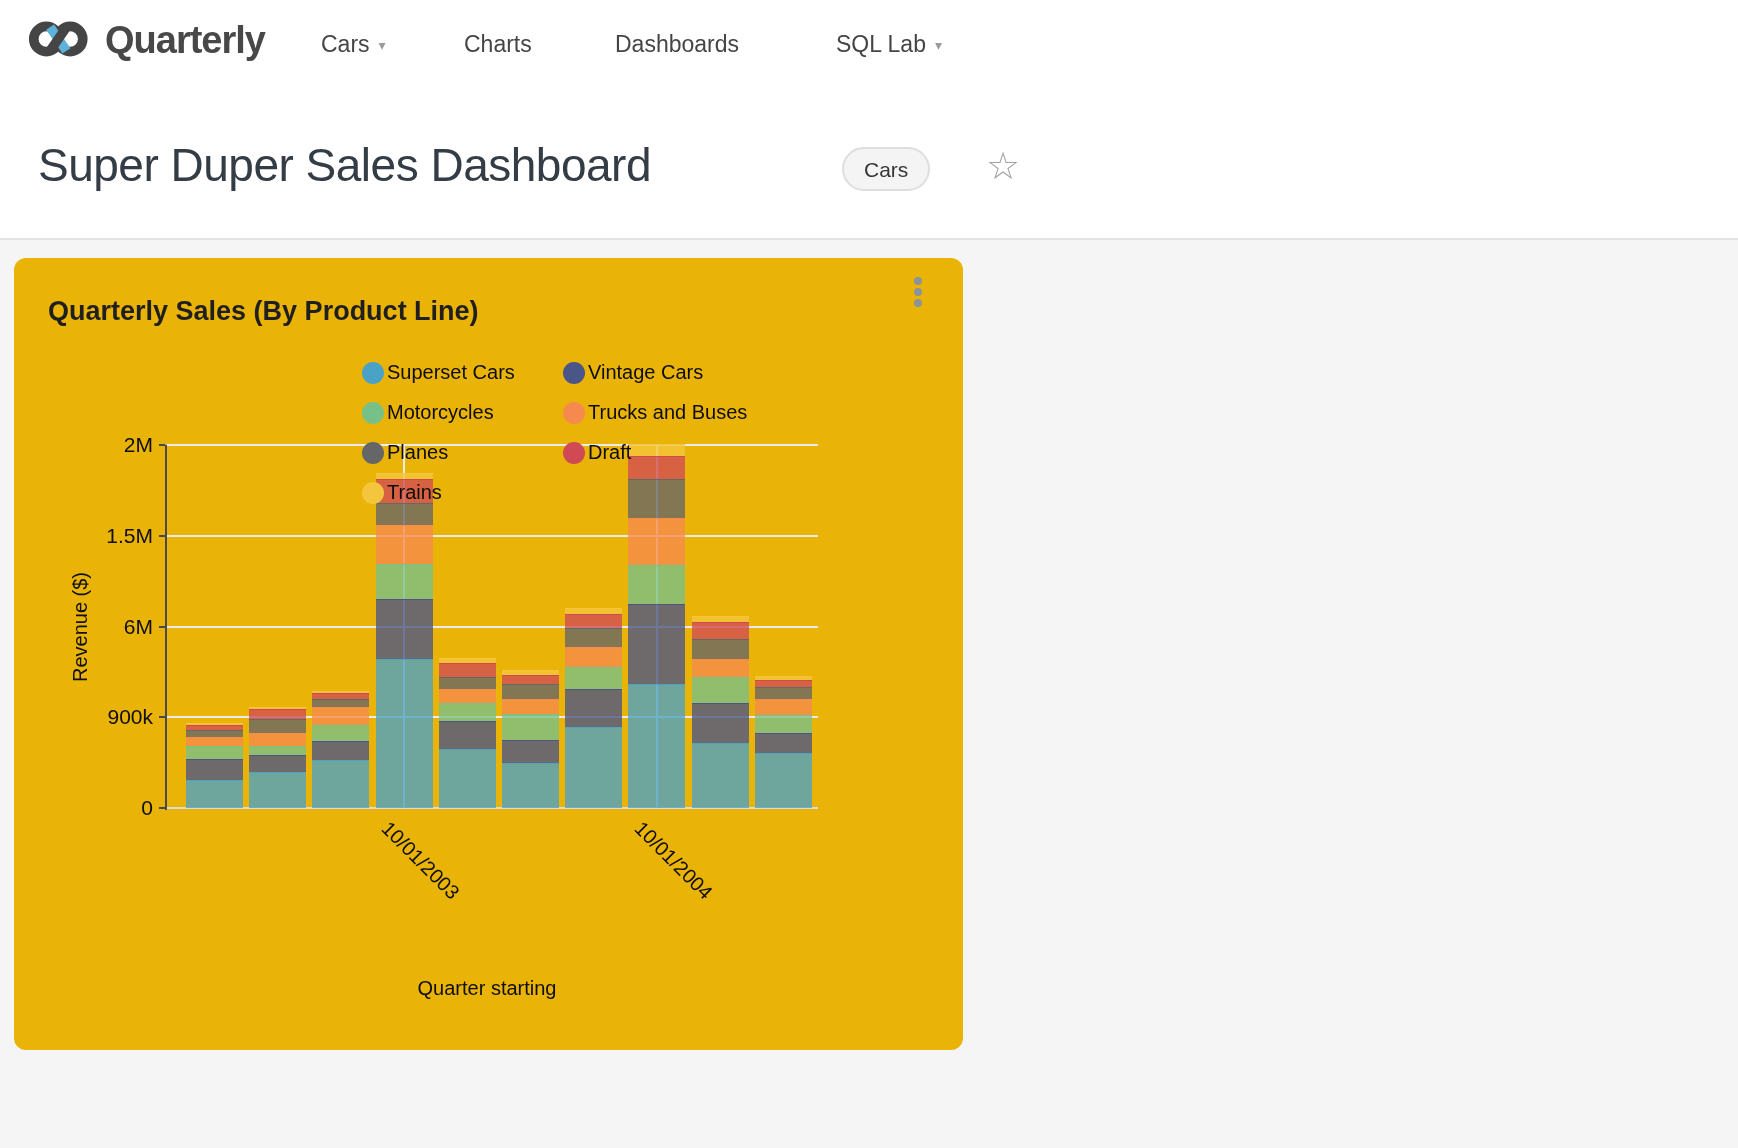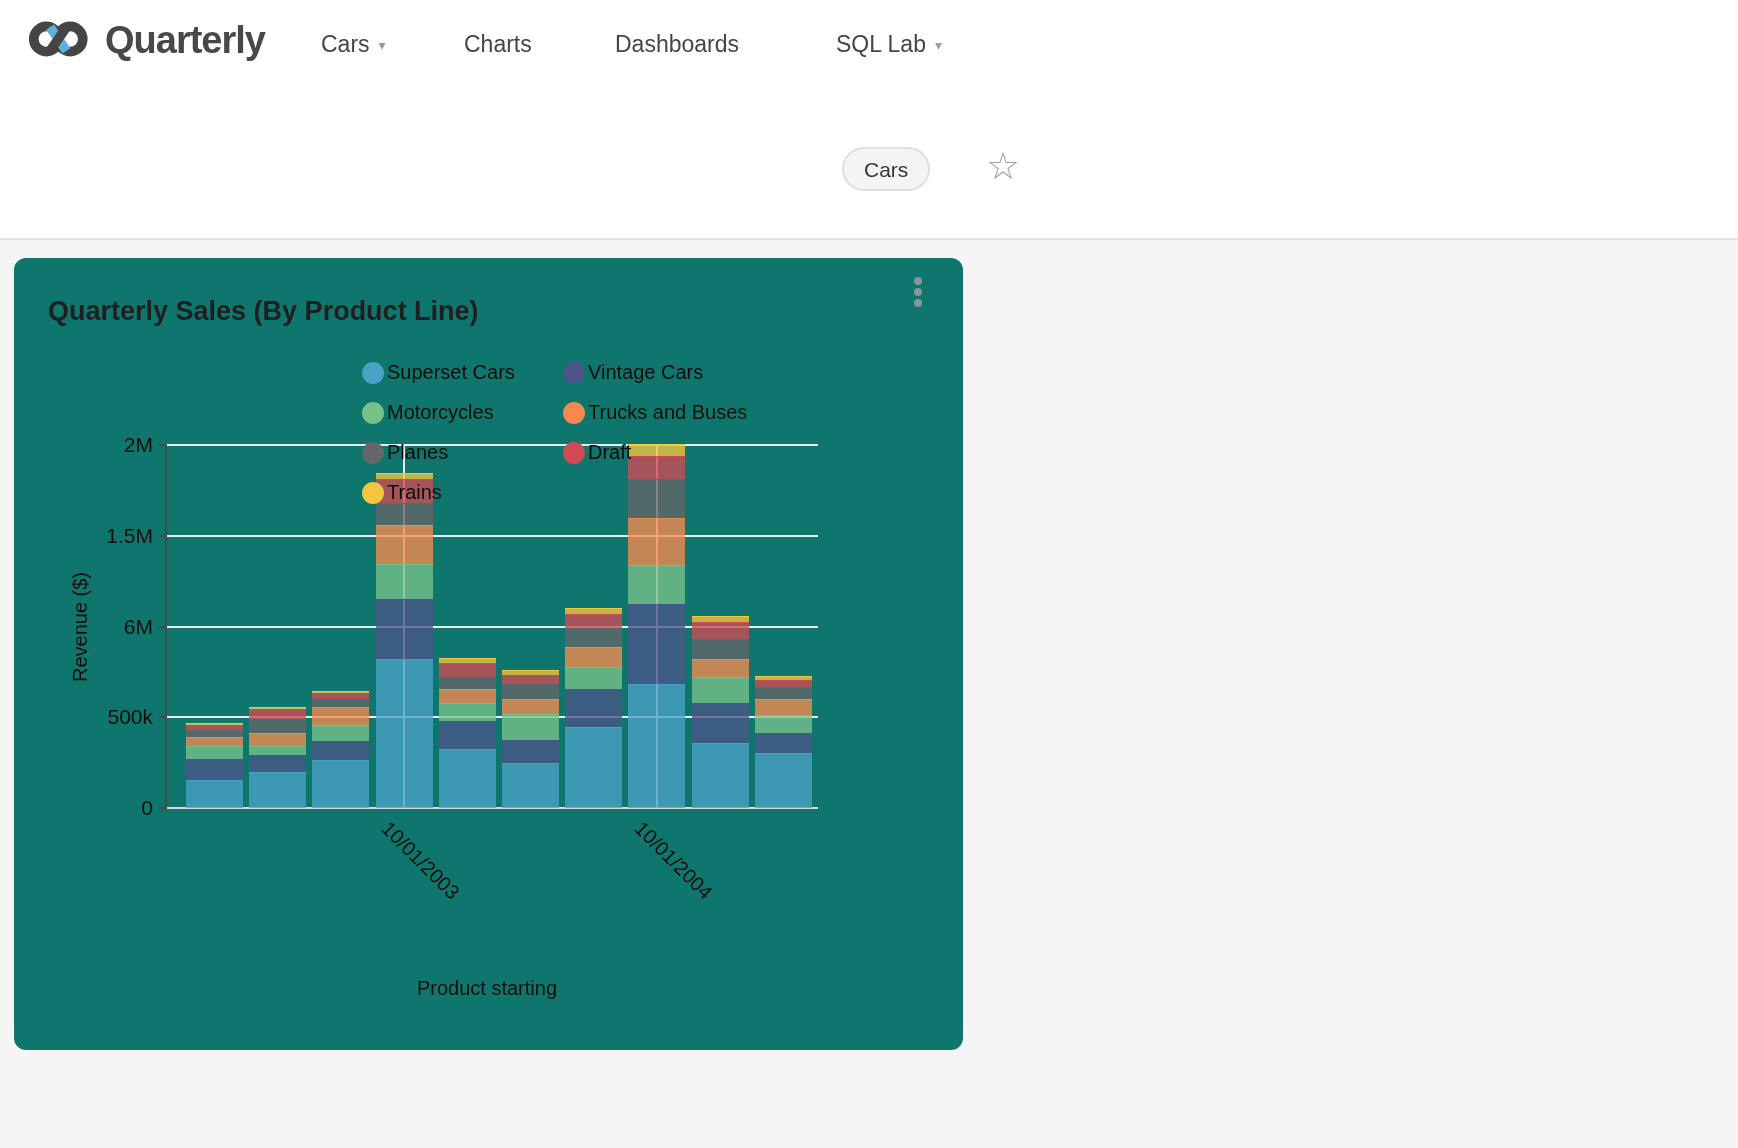--- a/index.html
+++ b/index.html
@@ -33,21 +33,21 @@
   .draft-badge {
     position:absolute; left:842px; top:147px; height:44px; line-height:42px;
     padding:0 20px; border-radius:22px; background:#f4f4f4;
     border:2px solid #dedede; font-size:21px; color:#373737;
   }
   .star { position:absolute; left:986px; top:144px; font-size:38px; color:#a3a3a3; cursor:pointer; }
 
   
   .card {
     position:absolute; left:14px; top:258px; width:949px; height:792px;
-    background:#0f766e; border-radius:12px;
+    background:#eab308; border-radius:12px;
   }
   .card-title {
     position:absolute; left:34px; top:38px; font-size:27px; font-weight:600; color:#1f1f1f;
   }
   .kebab { position:absolute; left:894px; top:15px; width:20px; height:40px; cursor:pointer; }
   .kebab i {
     position:absolute; left:6px; width:8px; height:8px; border-radius:50%;
     background:#8b939b; display:block;
   }
   .kebab i:nth-child(1){ top:4px; } .kebab i:nth-child(2){ top:15px; } .kebab i:nth-child(3){ top:26px; }
@@ -105,42 +105,43 @@
   <div class="nav-item" style="left:464px">
     <span>Charts</span>
   </div>
   <div class="nav-item" style="left:615px">
     <span>Dashboards</span>
   </div>
   <div class="nav-item" style="left:836px">
     <span>SQL Lab</span><span class="caret">▾</span>
   </div>
 
+  <div class="page-title">Super Duper Sales Dashboard</div>
   <div class="draft-badge">Cars</div>
   <div class="star">☆</div>
 </div>
 
 <div class="card">
   <div class="card-title">Quarterly Sales (By Product Line)</div>
   <div class="kebab">
       <i></i>
       <i></i>
       <i></i>
     </div>
 
   <div class="plot" id="plot">
     <div class="yaxis-line"></div>
     <div class="y-title">Revenue ($)</div>
-    <div class="x-title">Product starting</div>
+    <div class="x-title">Quarter starting</div>
   <div class="hgrid baseline" style="top: 362px;"></div>
       <div class="ytick-mark" style="top: 362px;"></div>
       <div class="ytick-label" style="top: 351px;">0</div>
       <div class="hgrid" style="top: 271.25px;"></div>
       <div class="ytick-mark" style="top: 271.25px;"></div>
-      <div class="ytick-label" style="top: 260.25px;">500k</div>
+      <div class="ytick-label" style="top: 260.25px;">900k</div>
       <div class="hgrid" style="top: 180.5px;"></div>
       <div class="ytick-mark" style="top: 180.5px;"></div>
       <div class="ytick-label" style="top: 169.5px;">6M</div>
       <div class="hgrid" style="top: 89.75px;"></div>
       <div class="ytick-mark" style="top: 89.75px;"></div>
       <div class="ytick-label" style="top: 78.75px;">1.5M</div>
       <div class="hgrid" style="top: -1px;"></div>
       <div class="ytick-mark" style="top: -1px;"></div>
       <div class="ytick-label" style="top: -12px;">2M</div>
       <div class="vgrid" style="left: 236.1px;"></div>

